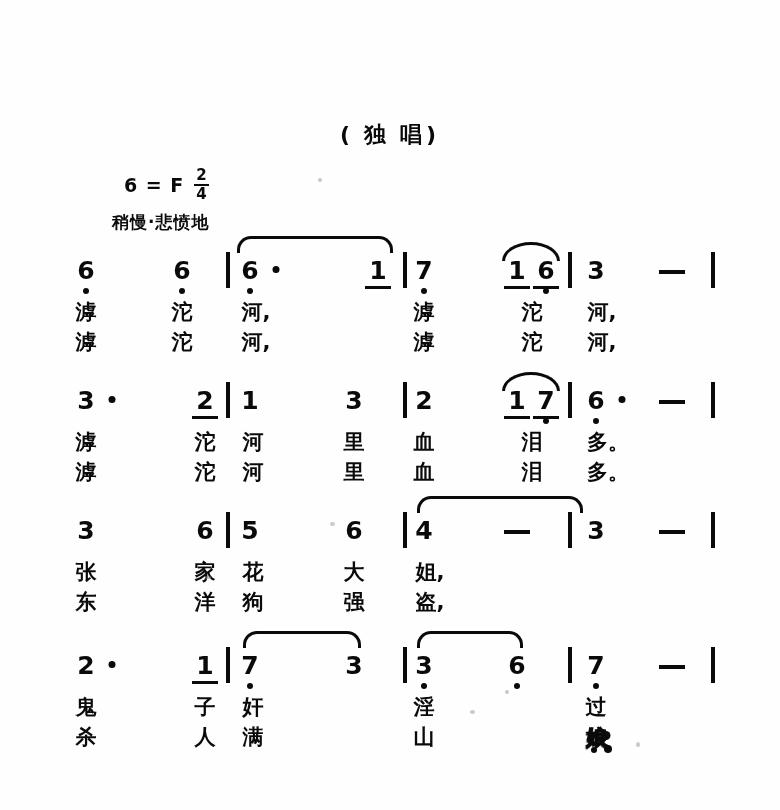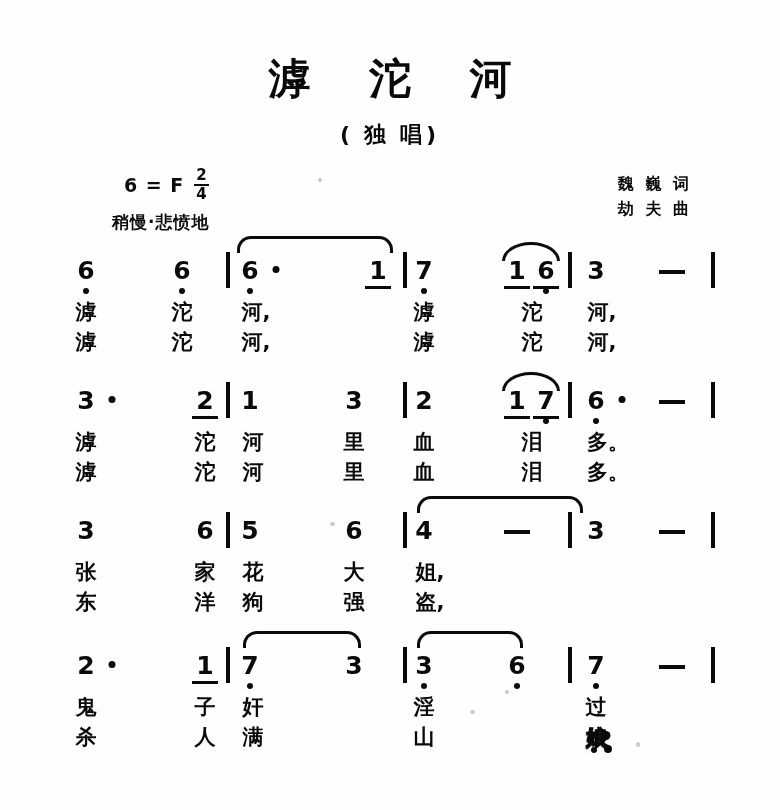--- a/index.html
+++ b/index.html
@@ -200,41 +200,36 @@
     background: #9d9d9d;
     border-radius: 50%;
     opacity: .55;
   }
 </style>
 </head>
 <body>
 
 <div class="sheet">
 
-  <div class="title">滹 沱 河</div>
 
   <div class="subtitle">
     <span class="sp">(独</span><span>唱)</span>
   </div>
 
   <div class="keysig">
     <span>6 = F</span>
     <span class="meter">
       <span class="num">2</span>
       <span class="bar"></span>
       <span class="den">4</span>
     </span>
   </div>
 
   <div class="tempo">稍慢·悲愤地</div>
 
-  <div class="credits">
-    <div class="line">魏 巍 词</div>
-    <div class="line">劫 夫 曲</div>
-  </div>
 
   <div id="systems-root">
       <div class="system" style="top: 250px;">
         <div class="barline" style="left: 228px; top: 2px;"></div>
         <div class="barline" style="left: 405px; top: 2px;"></div>
         <div class="barline" style="left: 570px; top: 2px;"></div>
         <div class="barline" style="left: 713px; top: 2px;"></div>
         <div class="slur flat" style="left: 315px; width: 150px; top: -14px;"></div>
         <div class="slur" style="left: 531px; width: 52px; top: -8px;"></div>
         <div class="note" style="left: 86px; top: 8px;">6</div>

